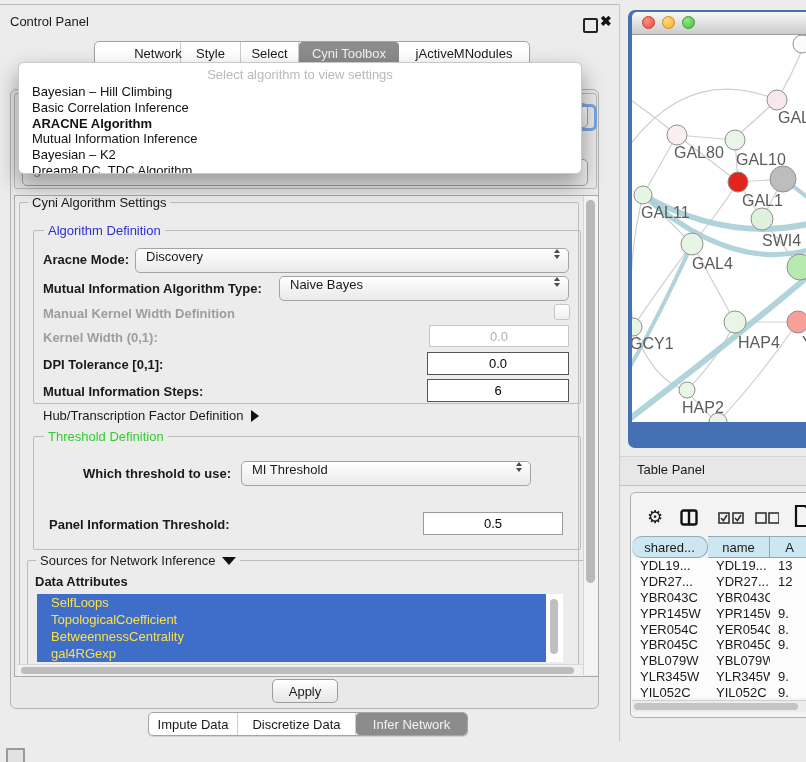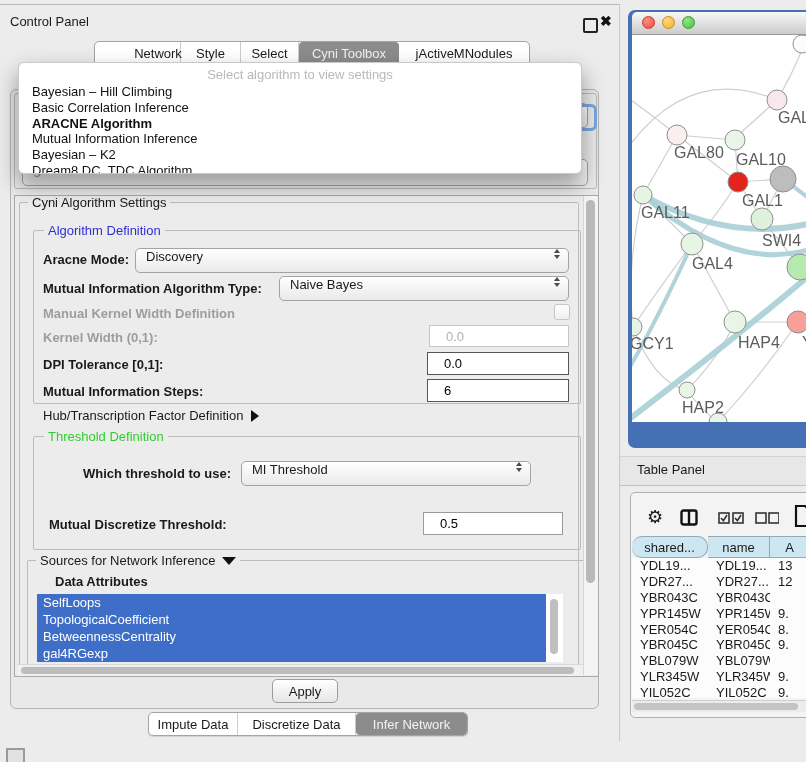--- a/index.html
+++ b/index.html
@@ -43,31 +43,31 @@
   #algo-popup .item.b{font-weight:bold;}
   
   #settings-scroll{left:14px;top:190px;width:583px;height:480px;border:1px solid #a9a9a9;
      background:#ececec;overflow:hidden;}
   .group{border:1px solid #bcbcbc;border-radius:2px;}
   .legend{position:absolute;top:-8px;background:#ececec;padding:0 4px;font-size:13px;white-space:nowrap;}
   .legend.blue{color:#2f2fd0;}
   .legend.green{color:#2fce2f;}
   .lbl{font-size:13px;font-weight:bold;white-space:nowrap;}
   .lbl.dis{color:#9d9d9d;font-weight:bold;}
-  .field{box-sizing:border-box;text-align:left;font-size:13px;padding:0 16px;background:#fff;
+  .field{box-sizing:border-box;text-align:center;font-size:13px;padding:0 16px;background:#fff;
      font-family:"Liberation Sans",sans-serif;}
   input.field{outline:none;}
   .checkbox{width:14px;height:14px;border:1px solid #c6c6c6;border-radius:3px;
      background:linear-gradient(#ffffff,#efefef);}
   .vtrack{background:#f4f4f4;border-left:1px solid #d6d6d6;}
   .thumb{background:#b9b9b9;border-radius:5px;}
   
   #attr-list{left:36px;top:588px;width:526px;height:68px;background:#ffffff;overflow:hidden;}
-  #attr-list .row{width:509px;height:17px;line-height:17px;background:#3e6ec8;color:#ffffff;
-     font-size:13px;padding-left:6px;box-sizing:border-box;}
+  #attr-list .row{width:509px;height:17px;line-height:17px;background:#3e6ec8;color:#fde047;
+     font-size:13px;padding-left:14px;box-sizing:border-box;}
   
   #apply-btn{left:272px;top:674px;width:64px;height:22px;background:linear-gradient(#ffffff,#e6e6e6);
      border:1px solid #9d9d9d;border-radius:5px;font-size:13px;display:flex;align-items:center;
      justify-content:center;}
   
   #net-frame{left:628px;top:10px;width:178px;height:438px;background:#4570b4;
      border-radius:7px 0 0 7px;}
   #net-titlebar{left:632px;top:12px;width:174px;height:22px;border-radius:5px 0 0 0;
      background:linear-gradient(#f9f9f9,#cbcbcb);border-bottom:1px solid #999999;}
   .light{width:13px;height:13px;border-radius:50%;top:4px;position:absolute;box-sizing:border-box;}
@@ -195,30 +195,30 @@
       <div class="legend green" style="left:10px;">Threshold Definition</div>
     </div>
     <div class="abs lbl" style="left:68px;top:270px;">Which threshold to use:</div>
     <div class="abs combo" style="left:226px;top:265px;width:290px;height:25px;">
       <span>MI Threshold</span>
       <span class="arrows">
           <span class="tri-up"></span>
           <span class="tri-down"></span>
         </span>
     </div>
-    <div class="abs lbl" style="left:34px;top:321px;">Mutual Discretize Threshold:</div>
+    <div class="abs lbl" style="left:34px;top:321px;">Panel Information Threshold:</div>
     <input class="abs field" style="left: 408px; top: 316px; width: 140px; height: 23px; border: 1px solid rgb(154, 154, 154);" value="0.5">
 
     <div class="abs group" style="left:12px;top:364px;width:556px;height:114px;border-bottom:none;">
       <div class="legend" style="left:8px;display:flex;align-items:center;gap:6px;">
         <span>Sources for Network Inference</span>
         <span style="width:0;height:0;border-left:7px solid transparent;border-right:7px solid transparent;border-top:8px solid #111;"></span>
       </div>
     </div>
-    <div class="abs lbl" style="left:20px;top:378px;margin-left:20px;">Data Attributes</div>
+    <div class="abs lbl" style="left:20px;top:378px;">Data Attributes</div>
     <div class="abs" id="attr-list" style="left:22px;top:398px;">
         <div class="row">SelfLoops</div>
         <div class="row">TopologicalCoefficient</div>
         <div class="row">BetweennessCentrality</div>
         <div class="row">gal4RGexp</div>
       </div>
     <div class="abs vtrack" style="left:533px;top:398px;width:12px;height:68px;background:#ffffff;border-left:none;">
       <div class="thumb abs" style="left:2px;top:5px;width:8px;height:55px;background:#bfbfbf;"></div>
     </div>
 

